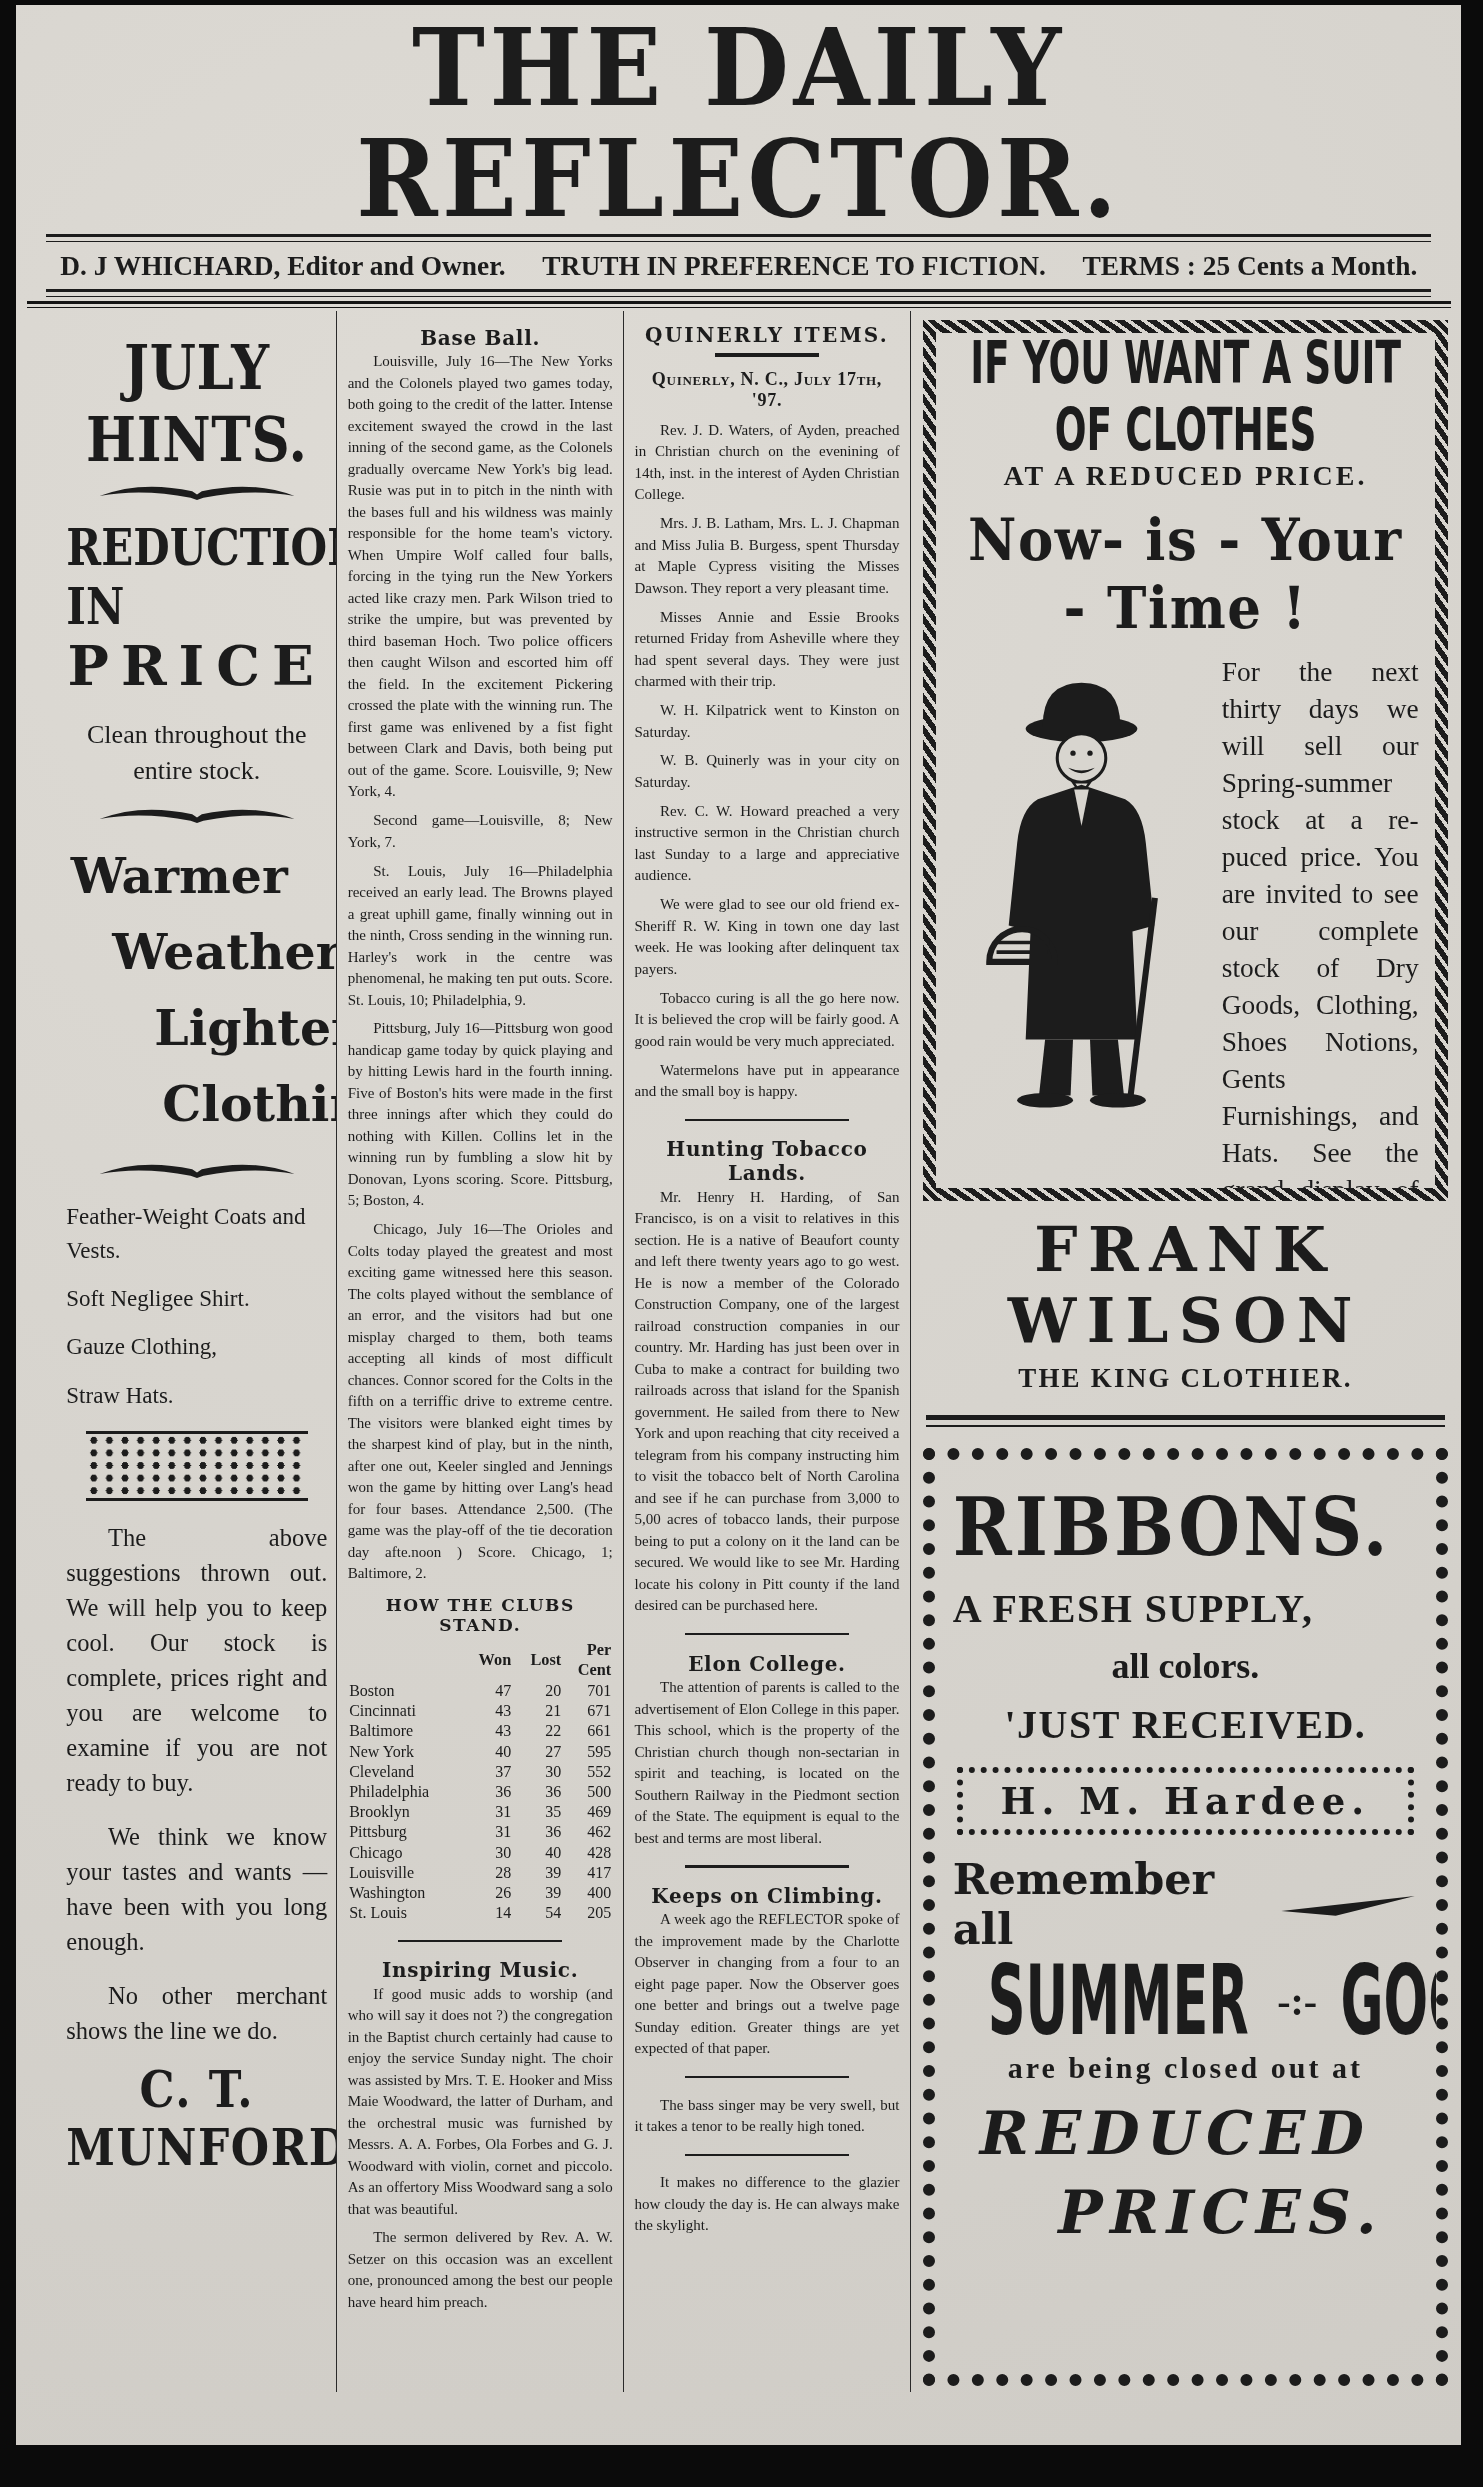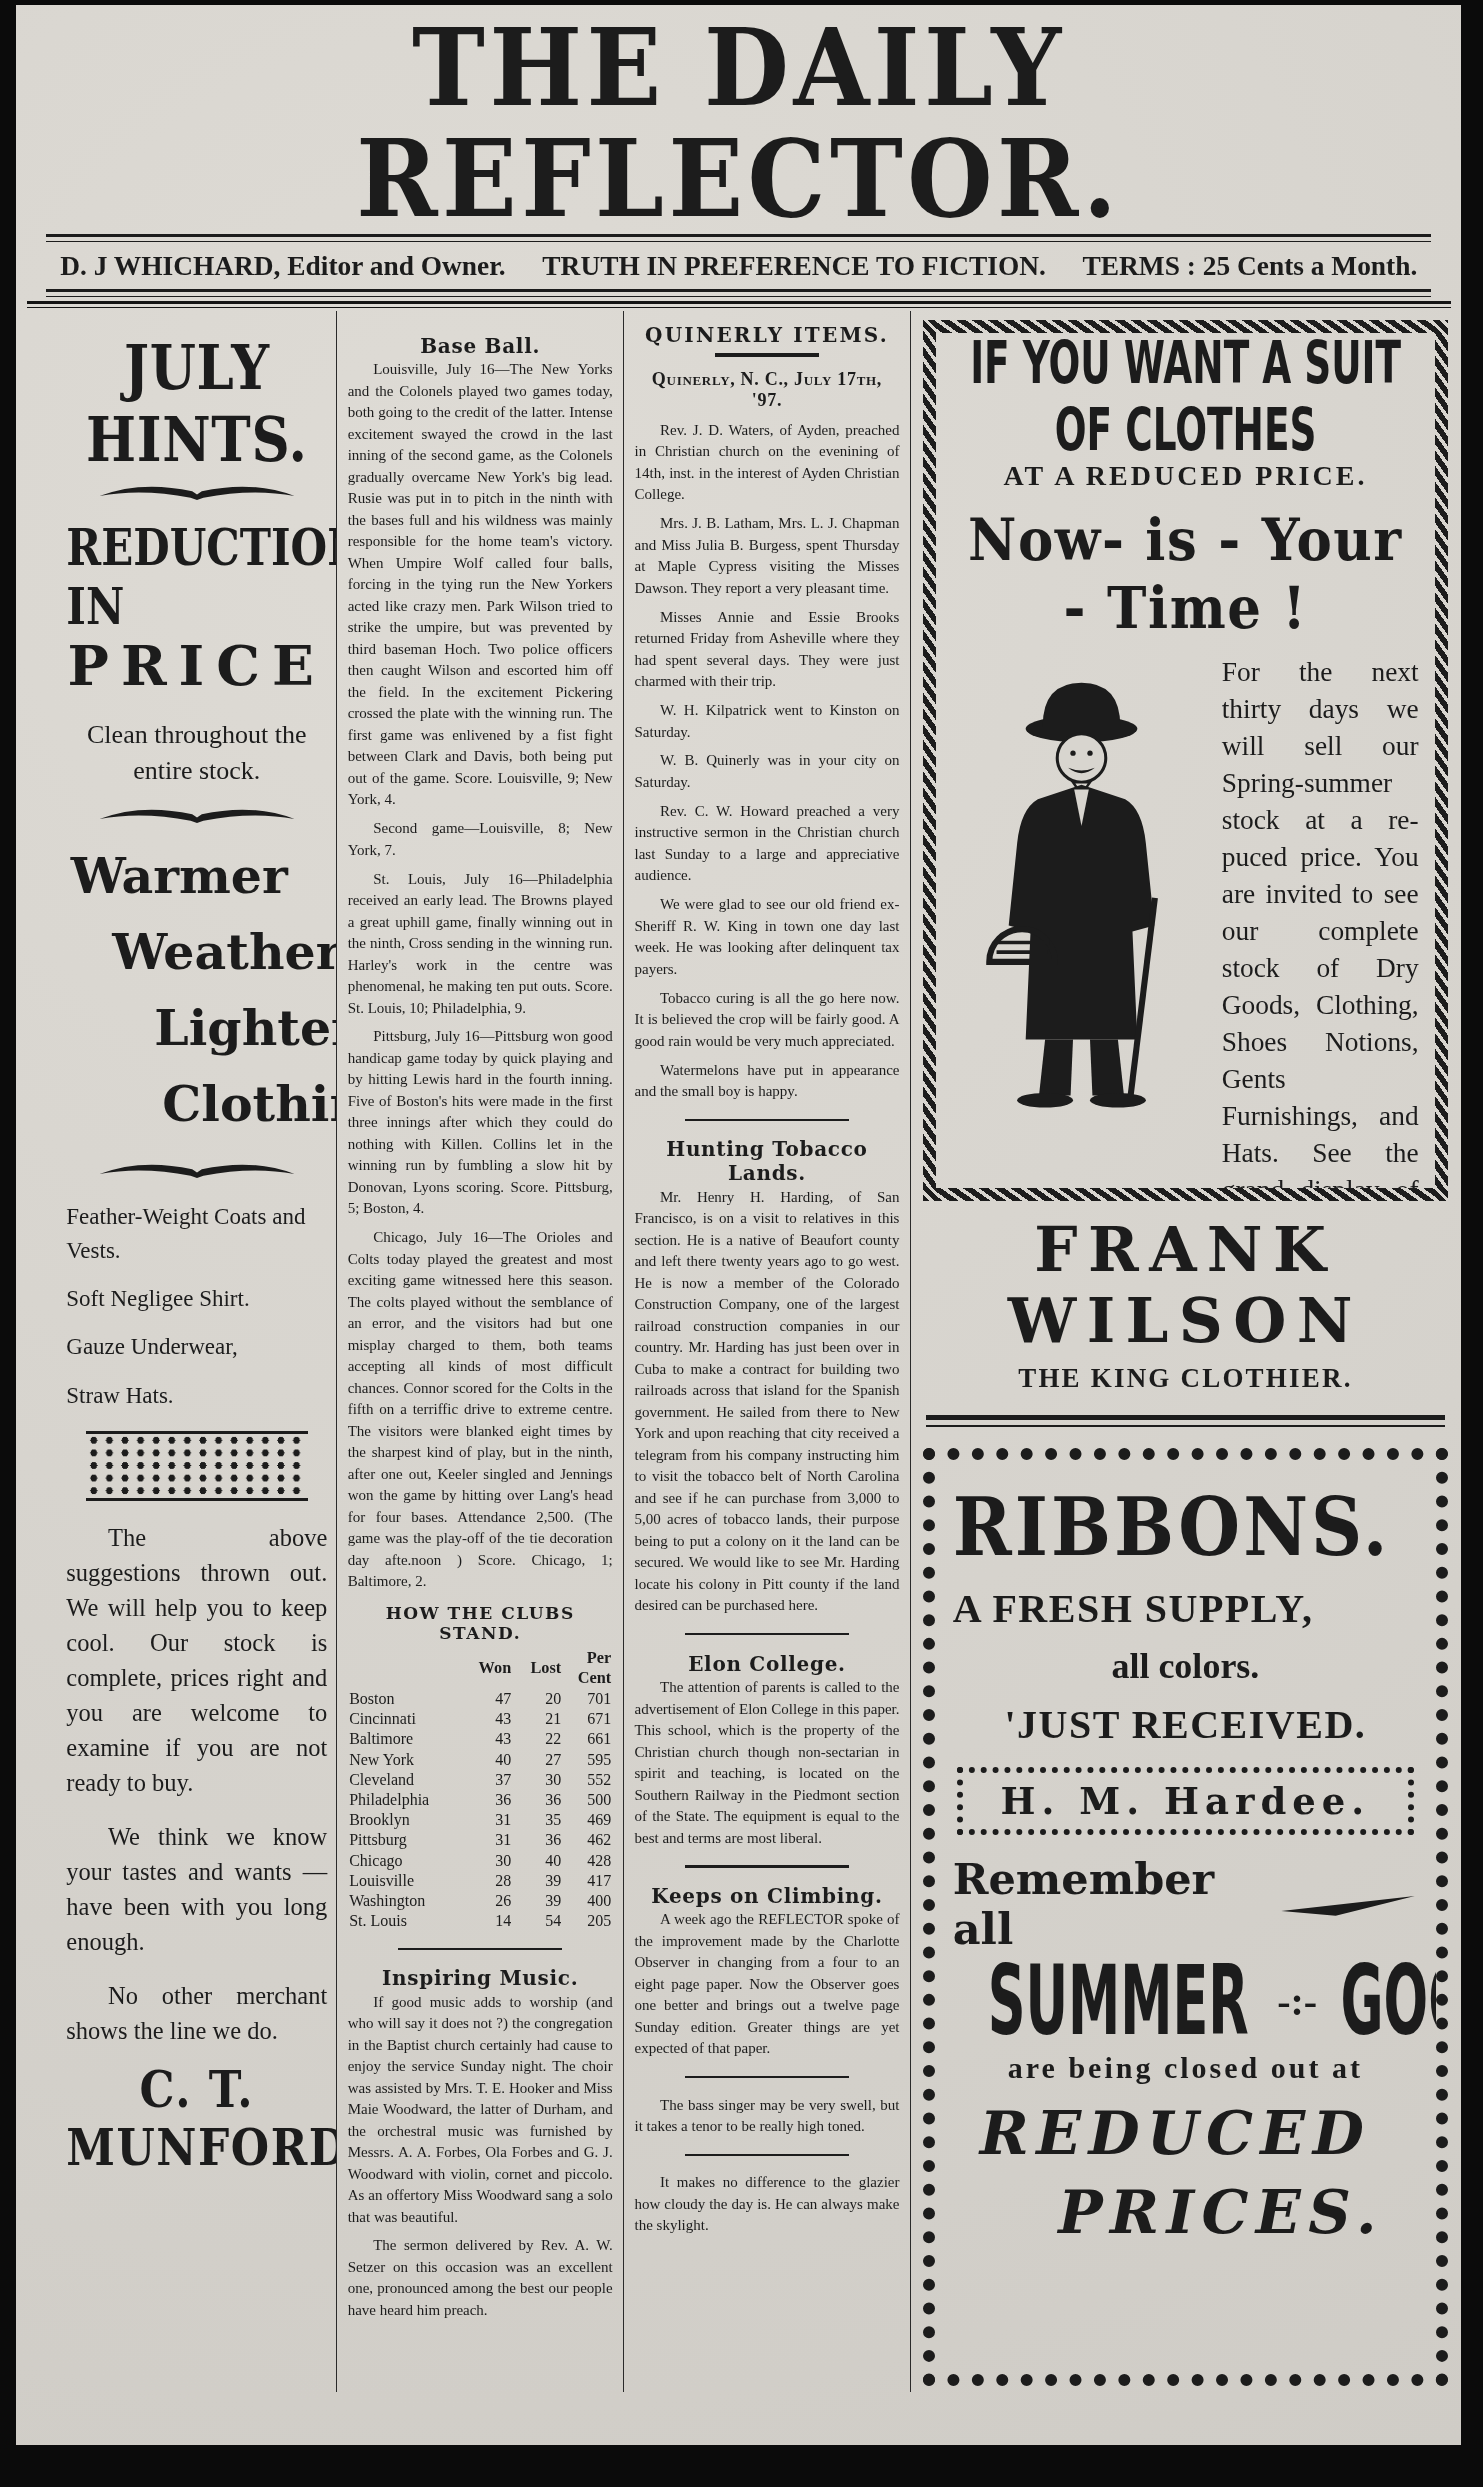--- a/index.html
+++ b/index.html
@@ -127,32 +127,32 @@
       <div class="bigword" style="padding-left:4.4px;">Warmer</div>
       <div class="bigword" style="padding-left:46px;">Weather</div>
       <div class="bigword" style="padding-left:88px;">Lighter</div>
       <div class="bigword" style="padding-left:96px;">Clothing</div>
       <svg class="orn" width="208" height="25" viewBox="0 0 260 30">
         <path d="M8,22 Q60,2 124,16 L130,20 L136,16 Q200,2 252,22 Q200,12 138,24 L130,27 L122,24 Q60,12 8,22 Z" fill="#1c1c1c"></path>
       </svg>
       <div class="c1items">
         <div>Feather-Weight Coats and Vests.</div>
         <div>Soft Negligee Shirt.</div>
-        <div>Gauze Underwear,</div>
+        <div>Gauze Clothing,</div>
         <div>Straw Hats.</div>
       </div>
       <div class="band"></div>
       <p class="p">The above suggestions thrown out.  We will help you to keep cool.  Our stock is complete, prices right and you are welcome to examine if you are not ready to buy.</p>
       <p class="p">We think we know your tastes and wants —have been with you long enough.</p>
       <p class="p">No other merchant shows the line we do.</p>
       <div class="sig">C. T. MUNFORD.</div>
     </section>
 
     <section class="col c2">
-      <h2 class="h-art" style="margin-top:15px;">Base Ball.</h2>
+      <h2 class="h-art" style="margin-top:7px;">Base Ball.</h2>
       <p class="p">Louisville, July 16—The New Yorks and the Colonels played two games today, both going to the credit of the latter.  Intense excitement swayed the crowd in the last inning of the second game, as the Colonels gradually overcame New York's big lead.  Rusie was put in to pitch in the ninth with the bases full and his wildness was mainly responsible for the home team's victory.  When Umpire Wolf called four balls, forcing in the tying run the New Yorkers acted like crazy men.  Park Wilson tried to strike the umpire, but was prevented by third baseman Hoch.  Two police officers then caught Wilson and escorted him off the field.  In the excitement Pickering crossed the plate with the winning run.  The first game was enlivened by a fist fight between Clark and Davis, both being put out of the game.  Score.  Louisville, 9; New York, 4.</p>
       <p class="p">Second game—Louisville, 8; New York, 7.</p>
       <p class="p">St. Louis, July 16—Philadelphia received an early lead.  The Browns played a great uphill game, finally winning out in the ninth, Cross sending in the winning run.  Harley's work in the centre was phenomenal, he making ten put outs.  Score.  St. Louis, 10; Philadelphia, 9.</p>
       <p class="p">Pittsburg, July 16—Pittsburg won good handicap game today by quick playing and by hitting Lewis hard in the fourth inning.  Five of Boston's hits were made in the first three innings after which they could do nothing with Killen.  Collins let in the winning run by fumbling a slow hit by Donovan, Lyons scoring.  Score.  Pittsburg, 5; Boston, 4.</p>
       <p class="p">Chicago, July 16—The Orioles and Colts today played the greatest and most exciting game witnessed here this season.  The colts played without the semblance of an error, and the visitors had but one misplay charged to them, both teams accepting all kinds of most difficult chances.  Connor scored for the Colts in the fifth on a terriffic drive to extreme centre.  The visitors were blanked eight times by the sharpest kind of play, but in the ninth, after one out, Keeler singled and Jennings won the game by hitting over Lang's head for four bases.  Attendance 2,500.  (The game was the play-off of the tie decoration day afte.noon )  Score.  Chicago, 1; Baltimore, 2.</p>
 
       <h3 class="h-art" style="font-size:17px;letter-spacing:1.5px;">HOW THE CLUBS STAND.</h3>
       <table class="standings">
         <tbody>
             <tr>

